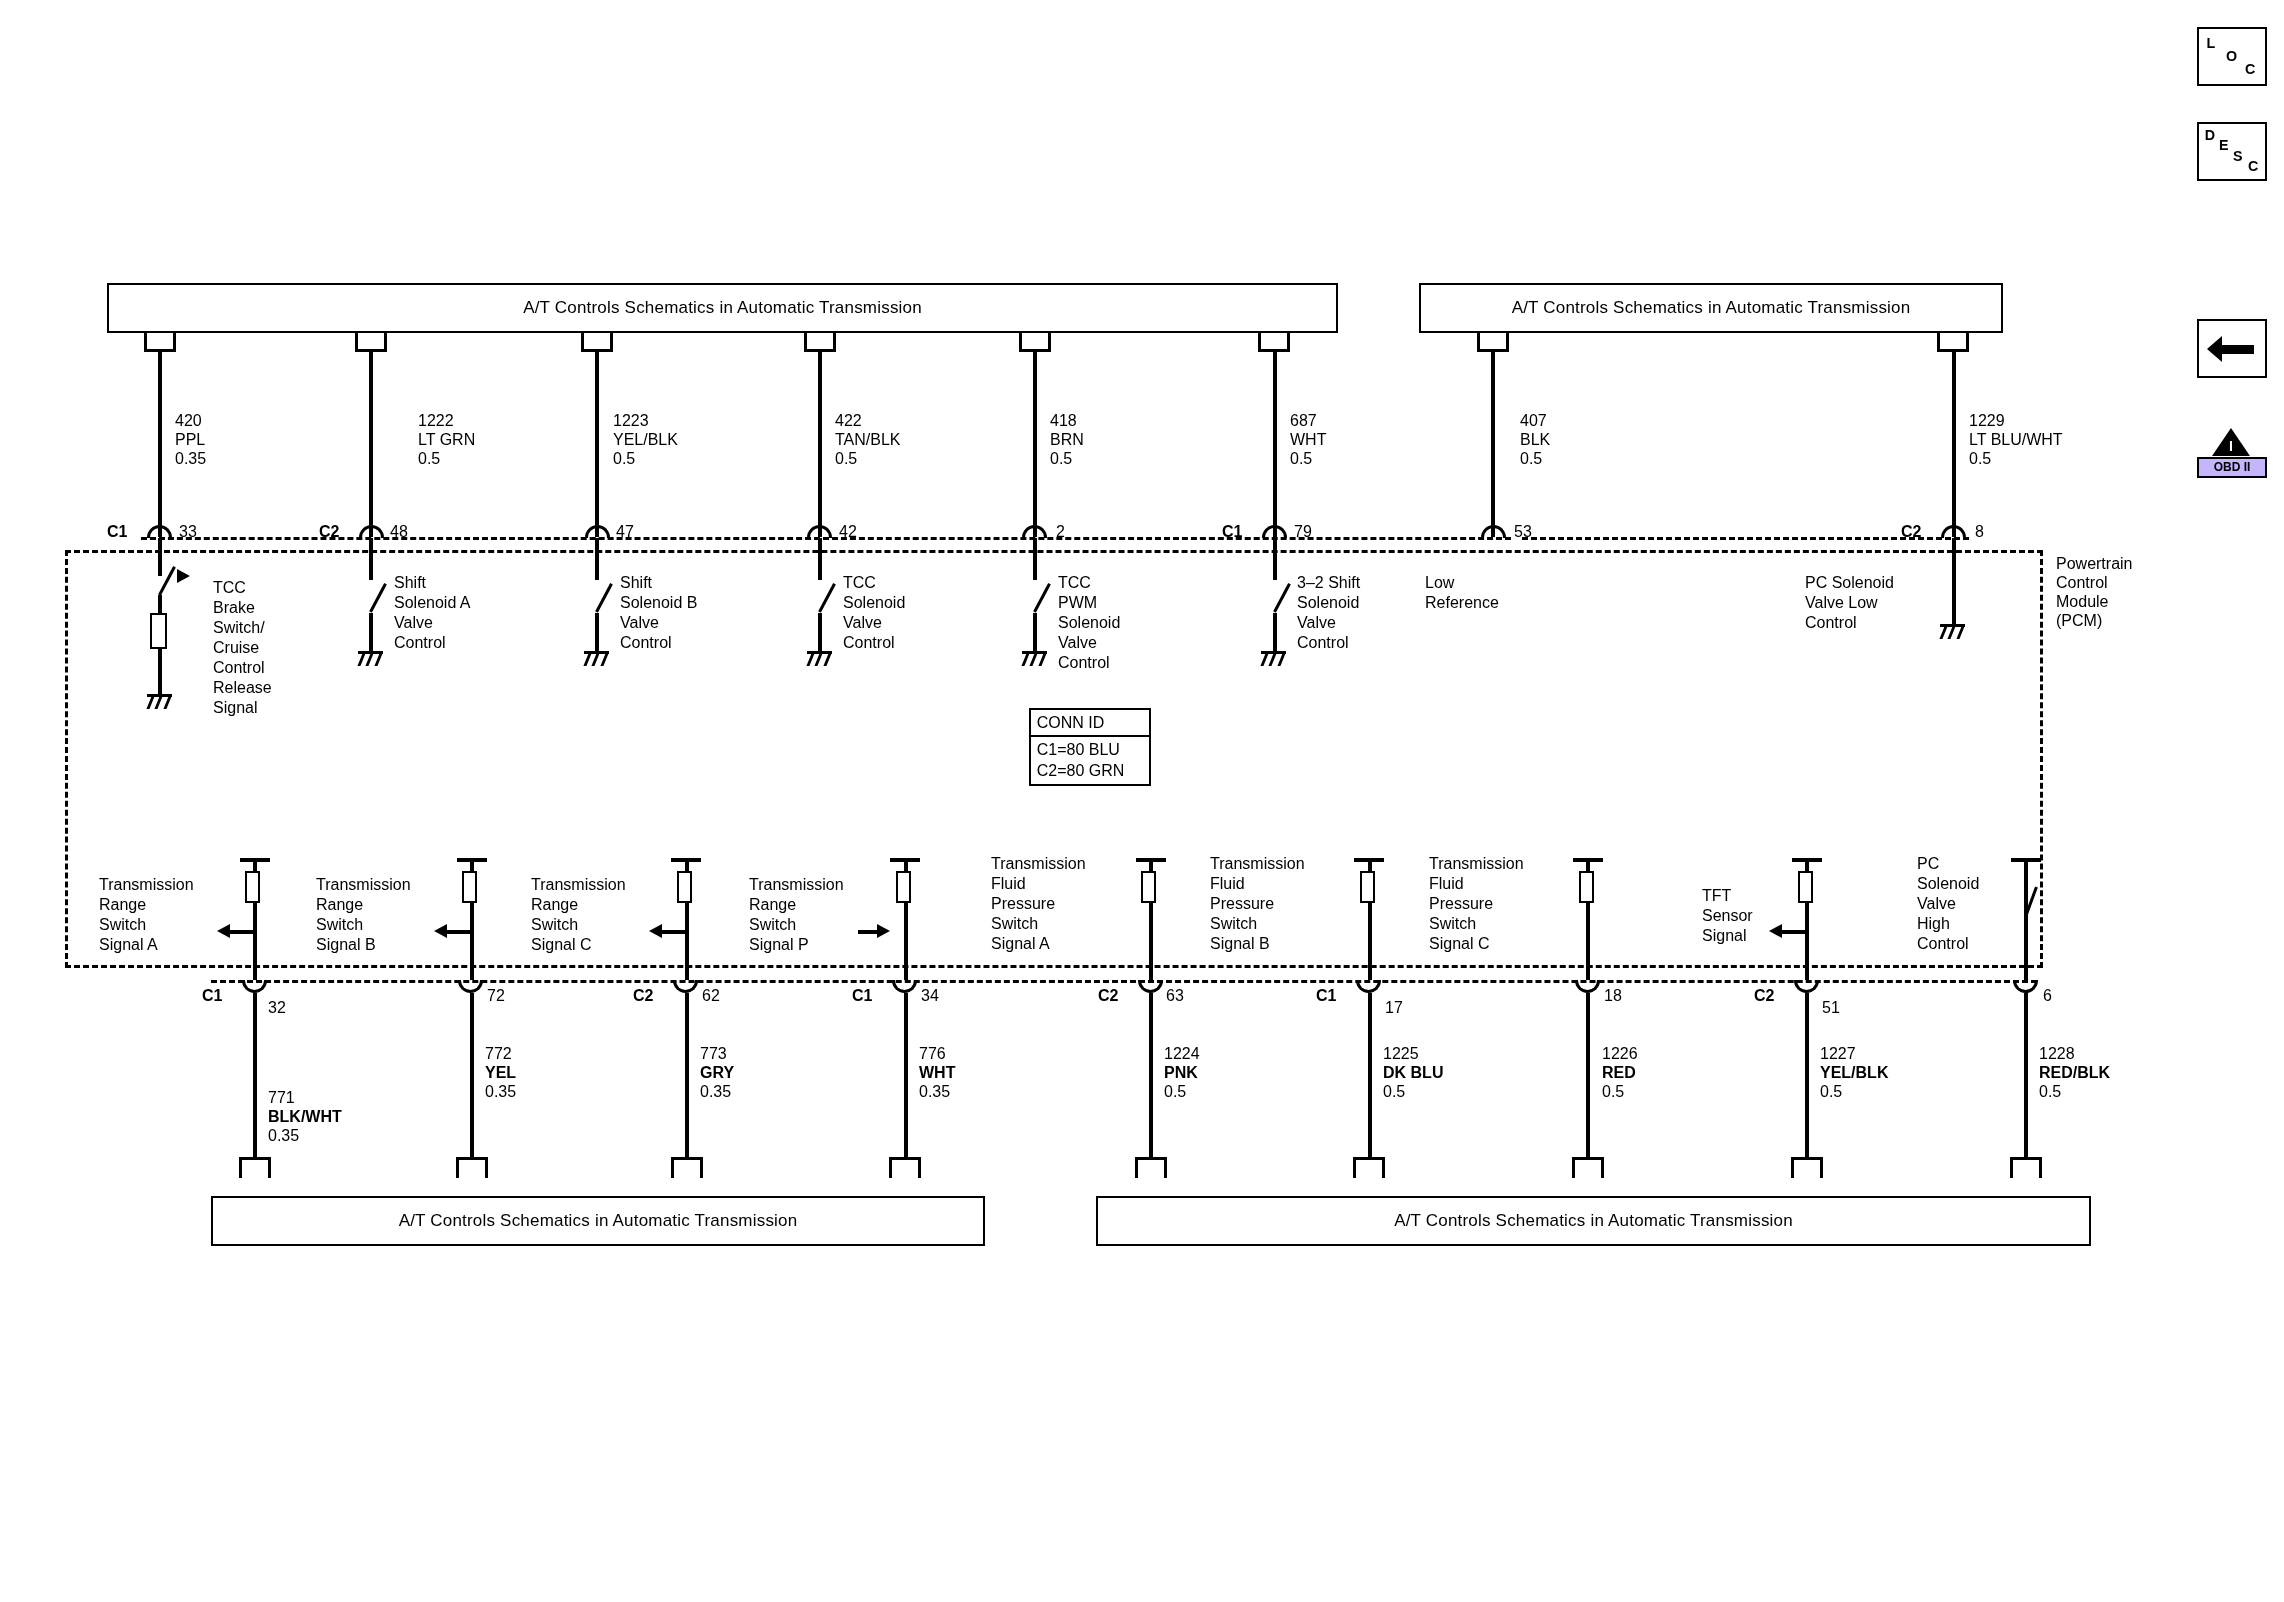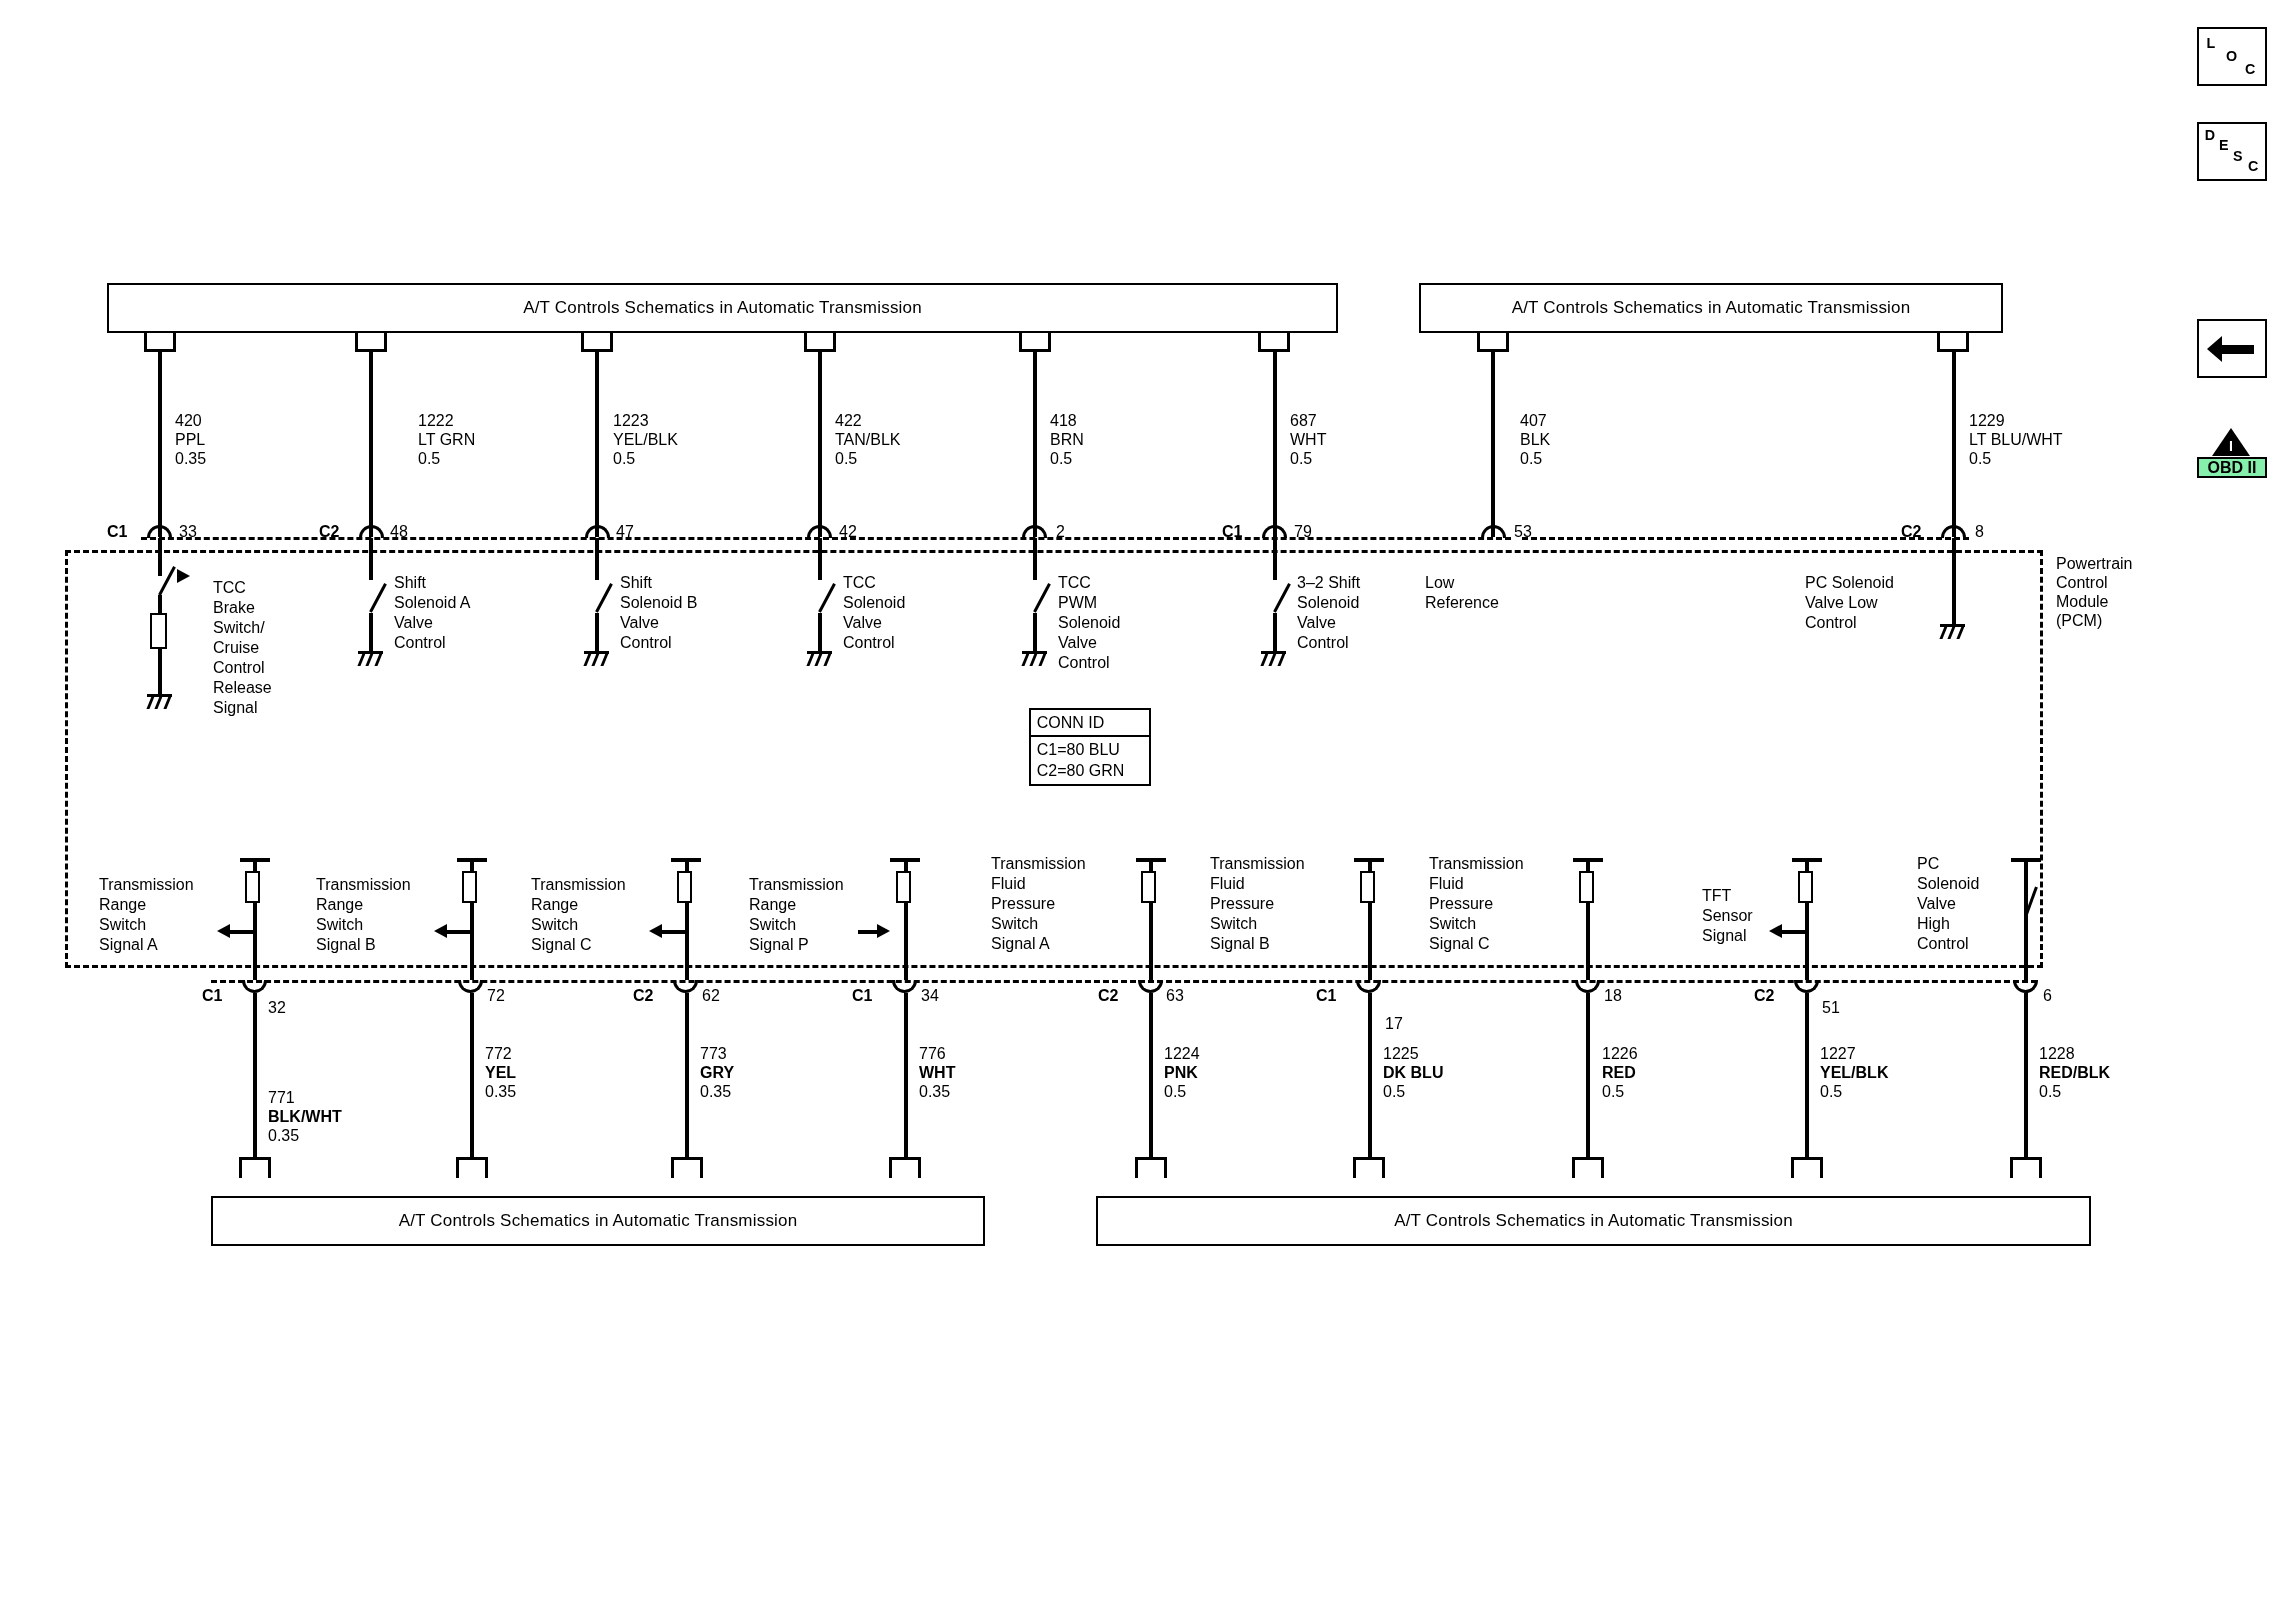--- a/index.html
+++ b/index.html
@@ -244,22 +244,22 @@
     left: 32px; top: 9.5px;
     color: #fff;
     font-size: 14.3px;
     font-weight: bold;
   }
   #obd-badge .lbl {
     position: absolute;
     left: 0; top: 28.5px;
     width: 70px;
     border: 2.9px solid #000;
-    background: #86efac;
-    font-size: 16px;
+    background: #c4b5fd;
+    font-size: 12px;
     font-weight: bold;
     text-align: center;
     line-height: 17px;
     box-sizing: border-box;
   }
   #back-arrow-box {
     position: absolute;
     left: 2197px;
     top: 319px;
     width: 70px;
@@ -552,21 +552,21 @@
   <div class="vline" style="left:1368px; top:858px; height:122px;"></div>
   <div class="hline" style="left:1354px; top:858px; width:30px;"></div>
   <div class="resistor-sm" style="left:1360px; top:871px;"></div>
   <div class="comp-text" style="left:1210px; top:854px;">Transmission
 Fluid
 Pressure
 Switch
 Signal B</div>
   <div class="pin-arc down" style="left:1356px; top:980px;"></div>
   <div class="conn-tag" style="left:1316px; top:987px;">C1</div>
-  <div class="pin-num" style="left:1385px; top:999px;margin-top:16px;">17</div>
+  <div class="pin-num" style="left:1385px; top:999px;">17</div>
   <div class="vline" style="left:1368px; top:993px; height:164px;"></div>
   <div class="wire-label" style="left:1383px; top:1044px;"><span>1225</span><br><b>DK BLU</b><br><span>0.5</span></div>
   <div class="stub-up" style="left:1353px; top:1157px;"></div>
 
   <div class="vline" style="left:1586px; top:858px; height:122px;"></div>
   <div class="hline" style="left:1573px; top:858px; width:30px;"></div>
   <div class="resistor-sm" style="left:1579px; top:871px;"></div>
   <div class="comp-text" style="left:1429px; top:854px;">Transmission
 Fluid
 Pressure

